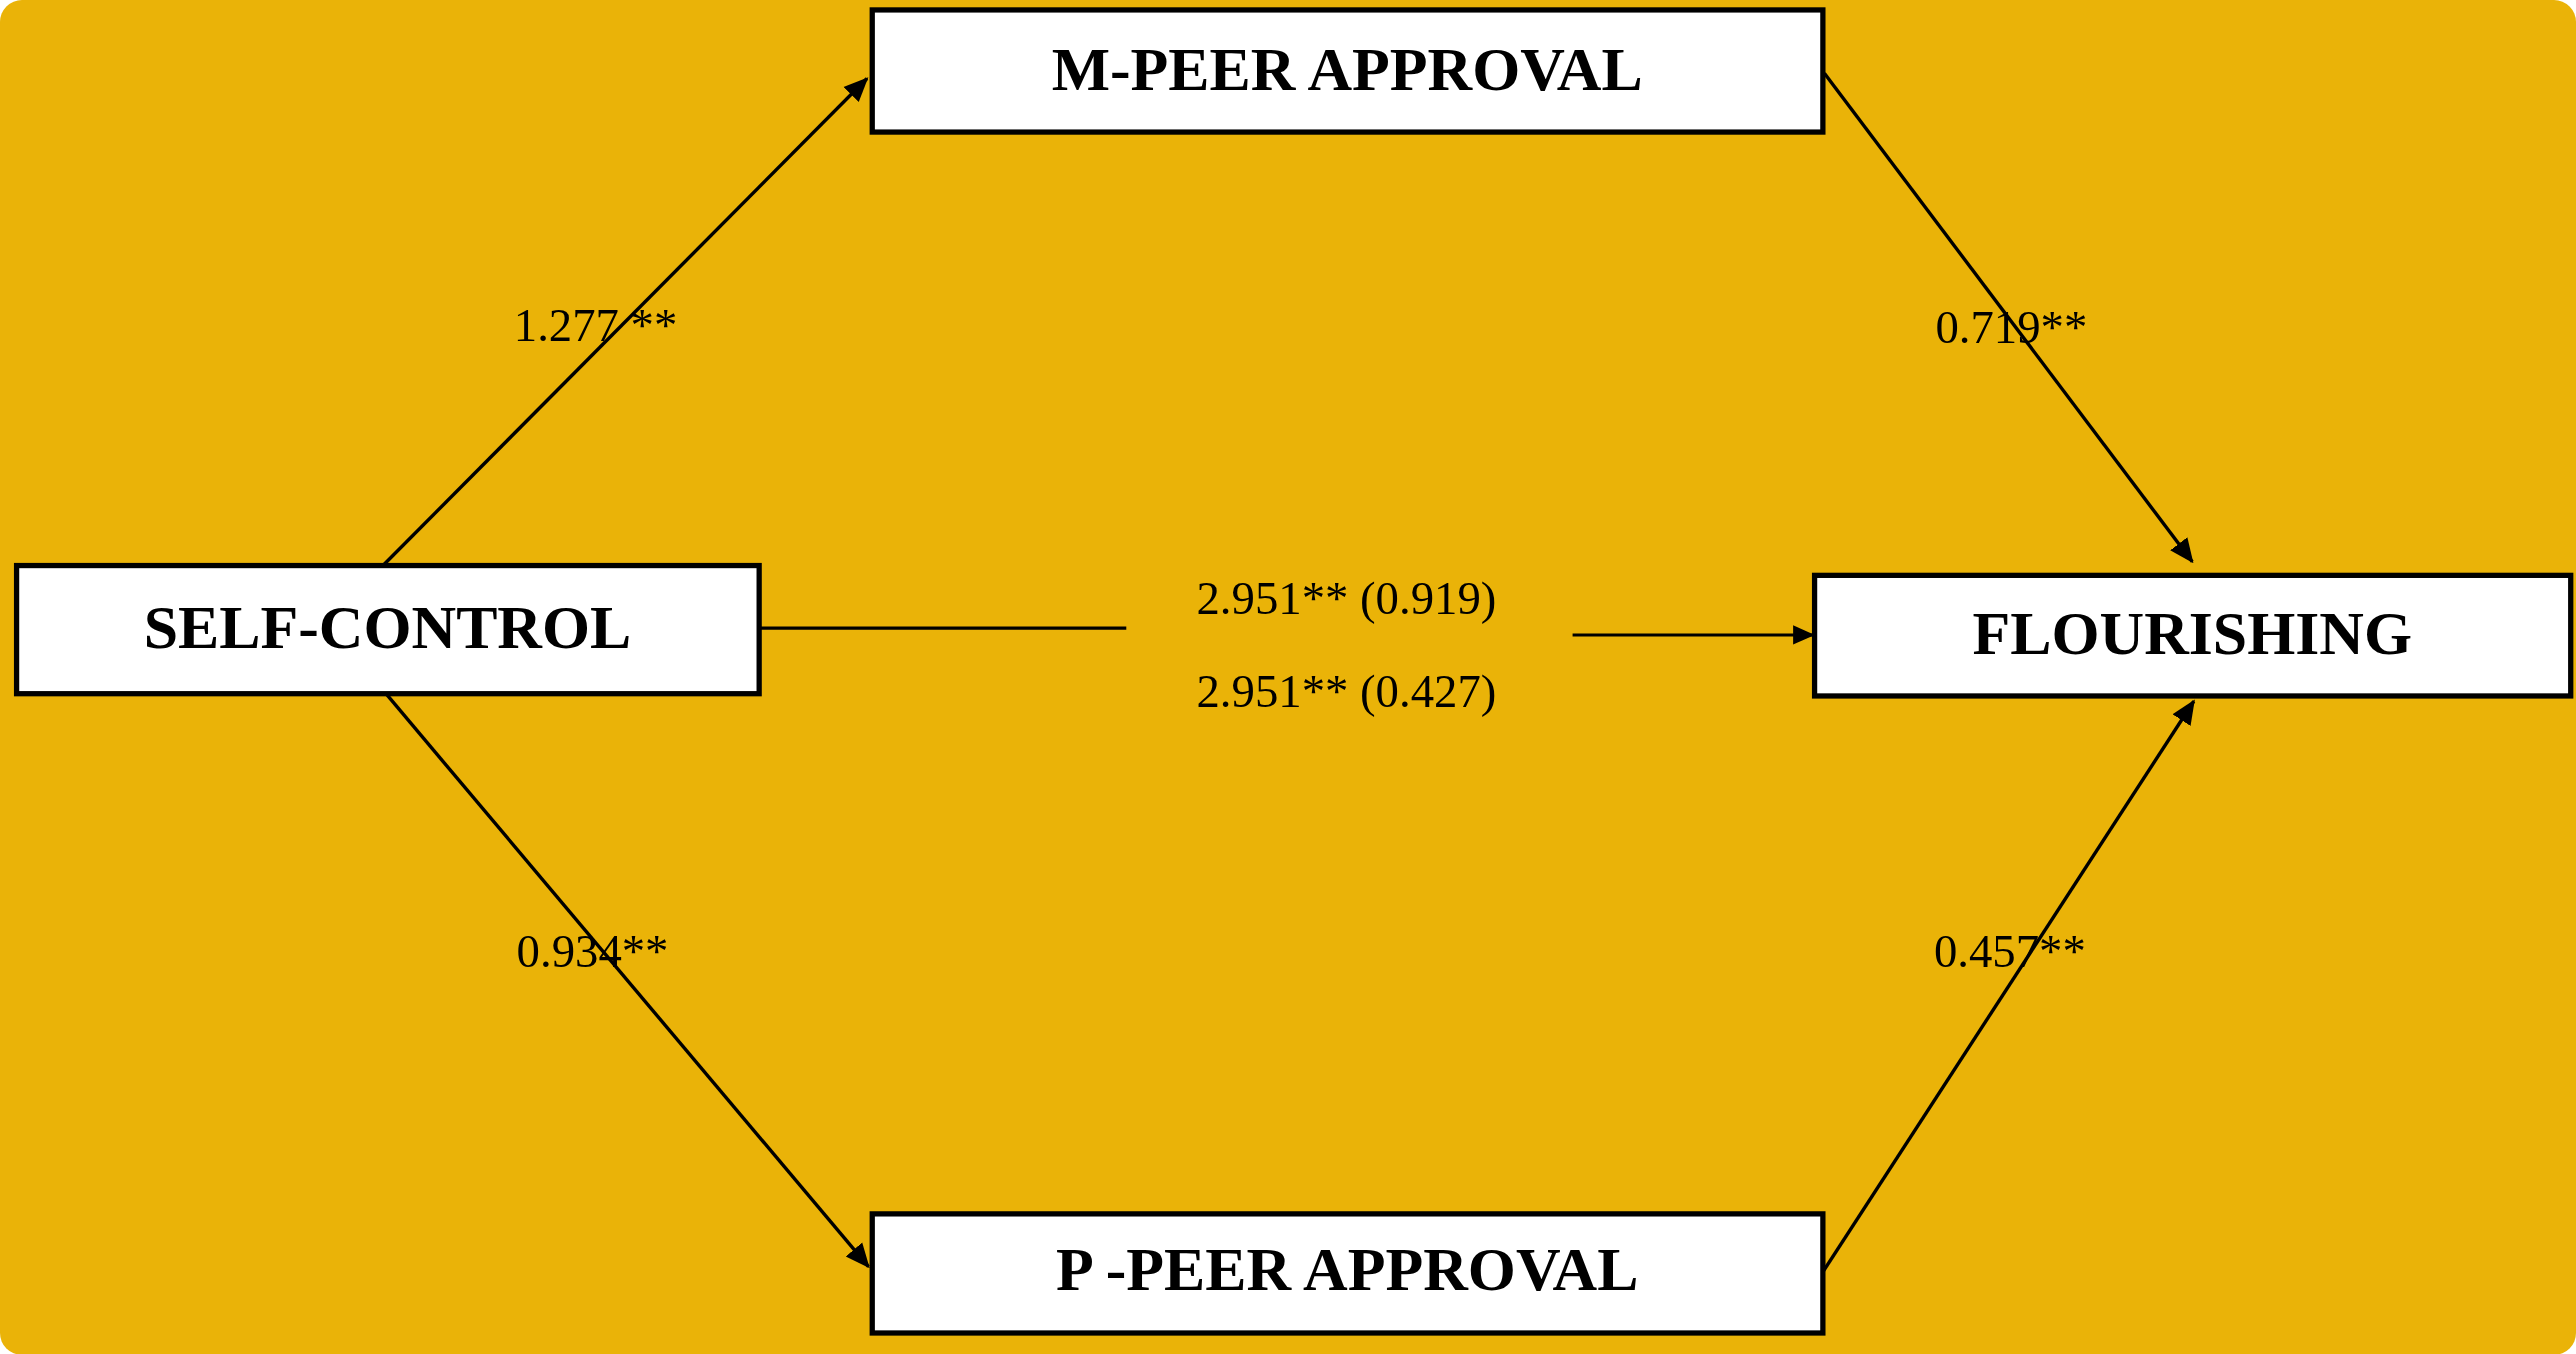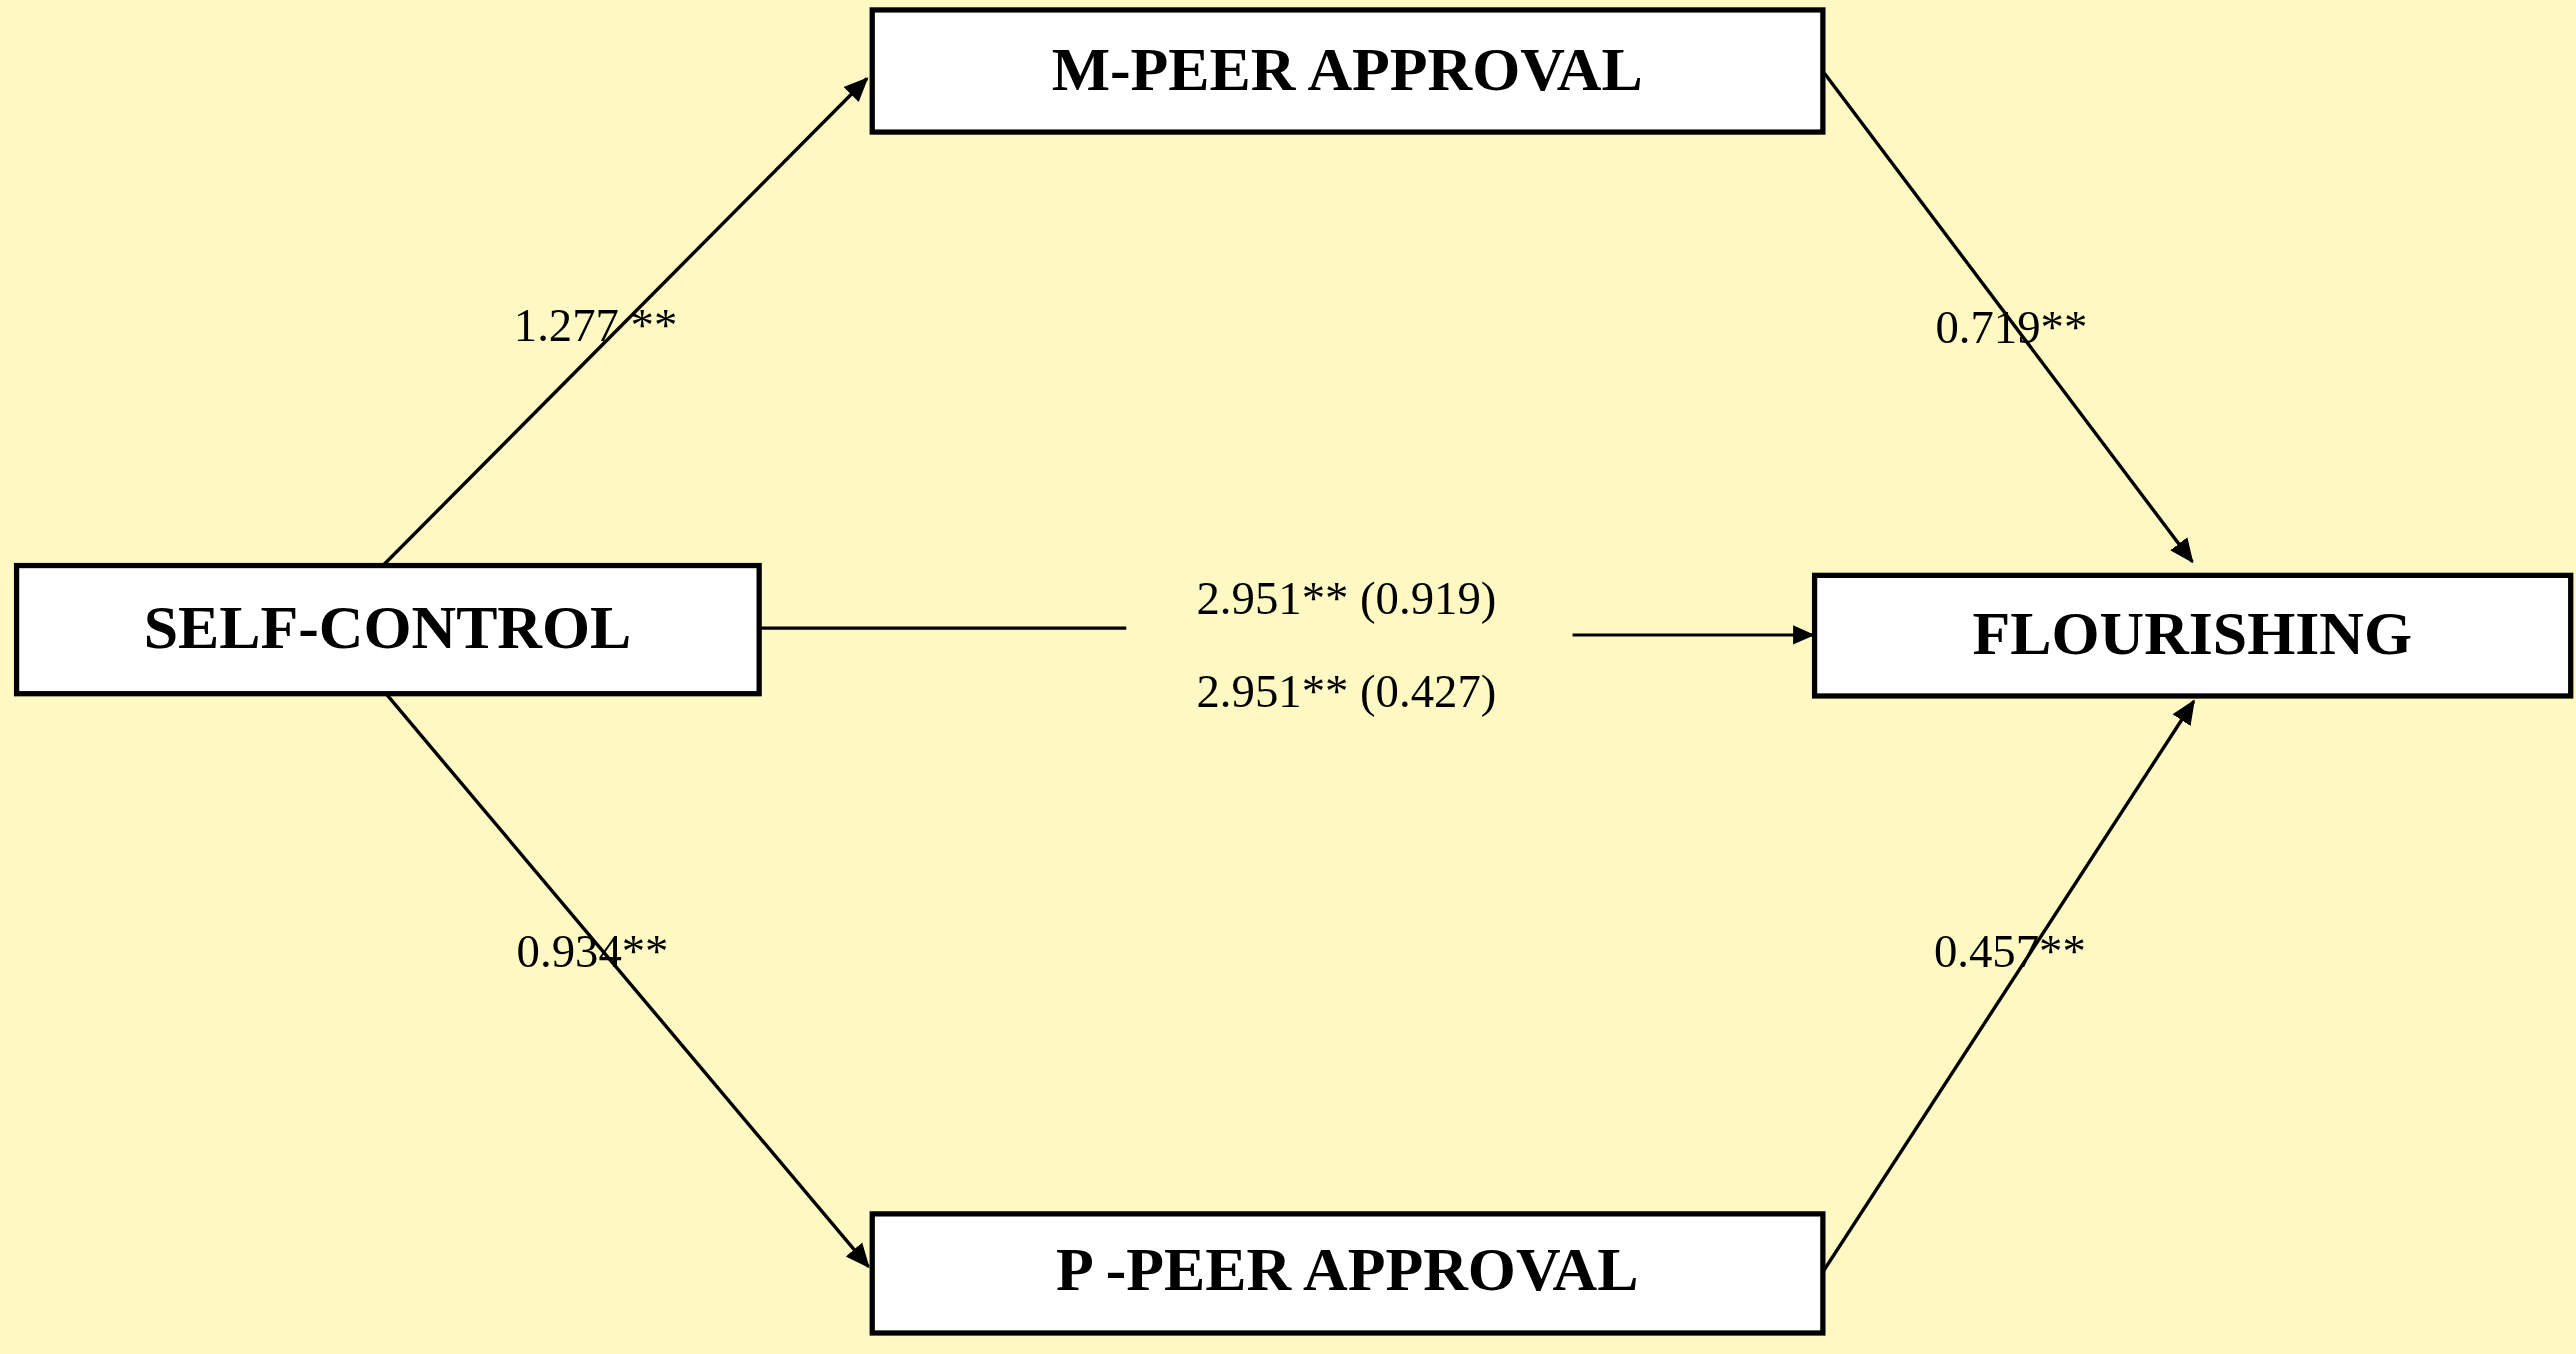--- a/index.html
+++ b/index.html
@@ -4,23 +4,24 @@
 <style>
   html, body {
     margin: 0;
     padding: 0;
     background: #ffffff;
   }
   #diagram-root {
     position: relative;
     width: 2576px;
     height: 1355px;
-    background: #fef9c3;
+    background: #eab308;
     overflow: hidden;
     font-family: "Liberation Serif", "DejaVu Serif", serif;
+    border-radius: 22px;
   }
   svg.diagram-canvas {
     position: absolute;
     left: 0;
     top: 0;
     width: 2576px;
     height: 1355px;
     display: block;
   }
   .node-box {

